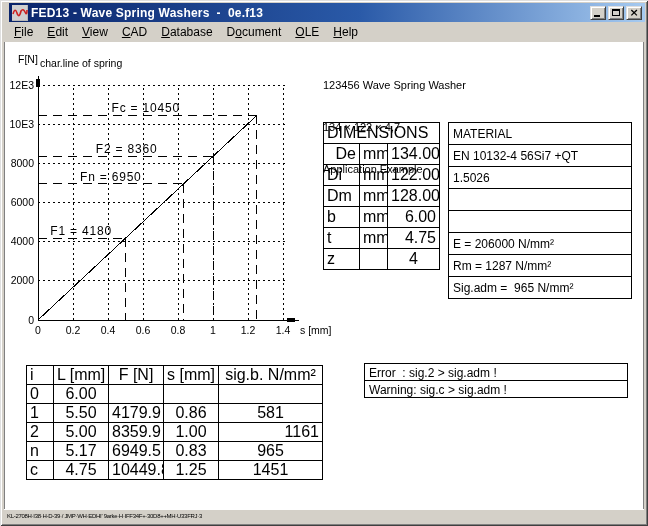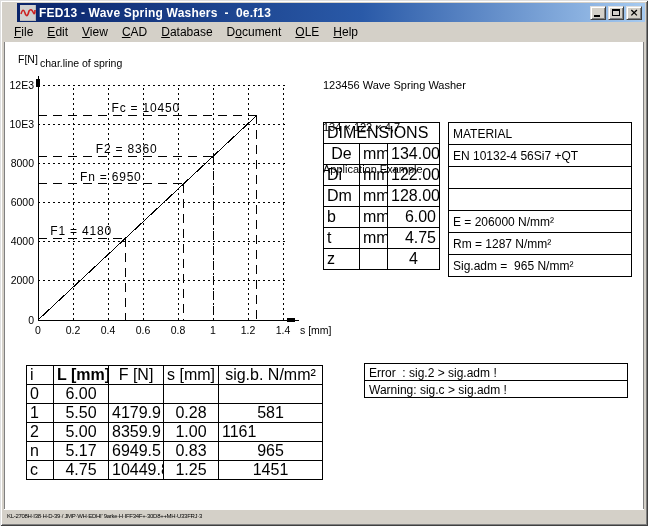--- a/index.html
+++ b/index.html
@@ -1,20 +1,20 @@
 <!DOCTYPE html>
 <html><head>
 <meta charset="utf-8">
 <style>
   *{margin:0;padding:0;box-sizing:border-box}
   html,body{width:648px;height:526px;overflow:hidden}
   body{font-family:"Liberation Sans",sans-serif;background:#d4d0c8;color:#000}
   .window{position:relative;width:648px;height:526px;background:#d4d0c8;
     box-shadow:inset 1px 1px 0 #dfdfdf,inset -1px -1px 0 #404040,inset 2px 2px 0 #ffffff,inset -2px -2px 0 #808080}
-  .titlebar{position:absolute;left:17px;top:3px;right:3px;height:19px;
+  .titlebar{position:absolute;left:9px;top:3px;right:3px;height:19px;
     background:linear-gradient(90deg,#0a246a 0%,#2a5aa8 55%,#a6caf0 100%);
     display:flex;align-items:center;padding:0 3px}
   .app-icon{width:16px;height:16px;margin-right:3px;flex:none}
   .title-text{color:#fff;font-weight:bold;font-size:12px;white-space:pre;flex:1;letter-spacing:.2px;overflow:hidden}
   .tb-btns{display:flex;flex:none}
   .tbb{width:16px;height:14px;background:#d4d0c8;border:1px solid;border-color:#dfdfdf #404040 #404040 #dfdfdf;
     box-shadow:inset 1px 1px 0 #fff,inset -1px -1px 0 #808080;margin-left:2px;position:relative;padding:0;cursor:default}
   .glyph-min{position:absolute;left:3px;bottom:2px;width:6px;height:2px;background:#000}
   .glyph-max{position:absolute;left:3px;top:2px;width:8px;height:7px;border:1px solid #000;border-top-width:2px}
   .glyph-close{position:absolute;left:0;top:-1px;width:100%;text-align:center;font-size:11px;font-weight:bold;line-height:14px;font-family:"DejaVu Sans",sans-serif}
@@ -139,21 +139,21 @@
       <colgroup>
           <col style="width:36px">
           <col style="width:28px">
           <col style="width:52px">
         </colgroup>
       <tbody>
           <tr>
             <td colspan="3">DIMENSIONS</td>
           </tr>
           <tr>
-            <td style="text-align: center;">De</td>
+            <td style="text-align: right;">De</td>
             <td style="text-align: left;">mm</td>
             <td style="text-align: center;">134.00</td>
           </tr>
           <tr>
             <td style="text-align: left;">Di</td>
             <td style="text-align: left;">mm</td>
             <td style="text-align: right;">122.00</td>
           </tr>
           <tr>
             <td style="text-align: left;">Dm</td>
@@ -174,63 +174,64 @@
             <td style="text-align: left;">z</td>
             <td style="text-align: left;"></td>
             <td style="text-align: center;">4</td>
           </tr>
         </tbody>
     </table>
 
     <div class="material">
         <div class="mrow">MATERIAL</div>
         <div class="mrow">EN 10132-4 56Si7 +QT</div>
+        <div class="mrow">1.5026</div>
         <div class="mrow"></div>
         <div class="mrow"></div>
         <div class="mrow">E = 206000 N/mm²</div>
         <div class="mrow">Rm = 1287 N/mm²</div>
         <div class="mrow">Sig.adm =  965 N/mm²</div>
       </div>
 
     <table class="results">
       <colgroup>
           <col style="width:27px">
           <col style="width:55px">
           <col style="width:55px">
           <col style="width:55px">
           <col style="width:104px">
         </colgroup>
       <tbody>
           <tr>
             <td style="text-align: left;">i</td>
-            <td style="text-align: center; font-weight: bold;">L [mm]</td>
+            <td style="text-align: center;">L [mm]</td>
             <td style="text-align: center;">F [N]</td>
             <td style="text-align: center;">s [mm]</td>
             <td style="text-align: center;">sig.b. N/mm²</td>
           </tr>
           <tr>
             <td style="text-align: left;">0</td>
             <td style="text-align: center;">6.00</td>
             <td style="text-align: left;"></td>
             <td style="text-align: center;"></td>
             <td style="text-align: center;"></td>
           </tr>
           <tr>
             <td style="text-align: left;">1</td>
             <td style="text-align: center;">5.50</td>
             <td style="text-align: left;">4179.9</td>
-            <td style="text-align: center;">0.28</td>
+            <td style="text-align: center;">0.86</td>
             <td style="text-align: center;">581</td>
           </tr>
           <tr>
             <td style="text-align: left;">2</td>
             <td style="text-align: center;">5.00</td>
             <td style="text-align: left;">8359.9</td>
             <td style="text-align: center;">1.00</td>
-            <td style="text-align: left;">1161</td>
+            <td style="text-align: right;">1161</td>
           </tr>
           <tr>
             <td style="text-align: left;">n</td>
             <td style="text-align: center;">5.17</td>
             <td style="text-align: left;">6949.5</td>
             <td style="text-align: center;">0.83</td>
             <td style="text-align: center;">965</td>
           </tr>
           <tr>
             <td style="text-align: left;">c</td>

